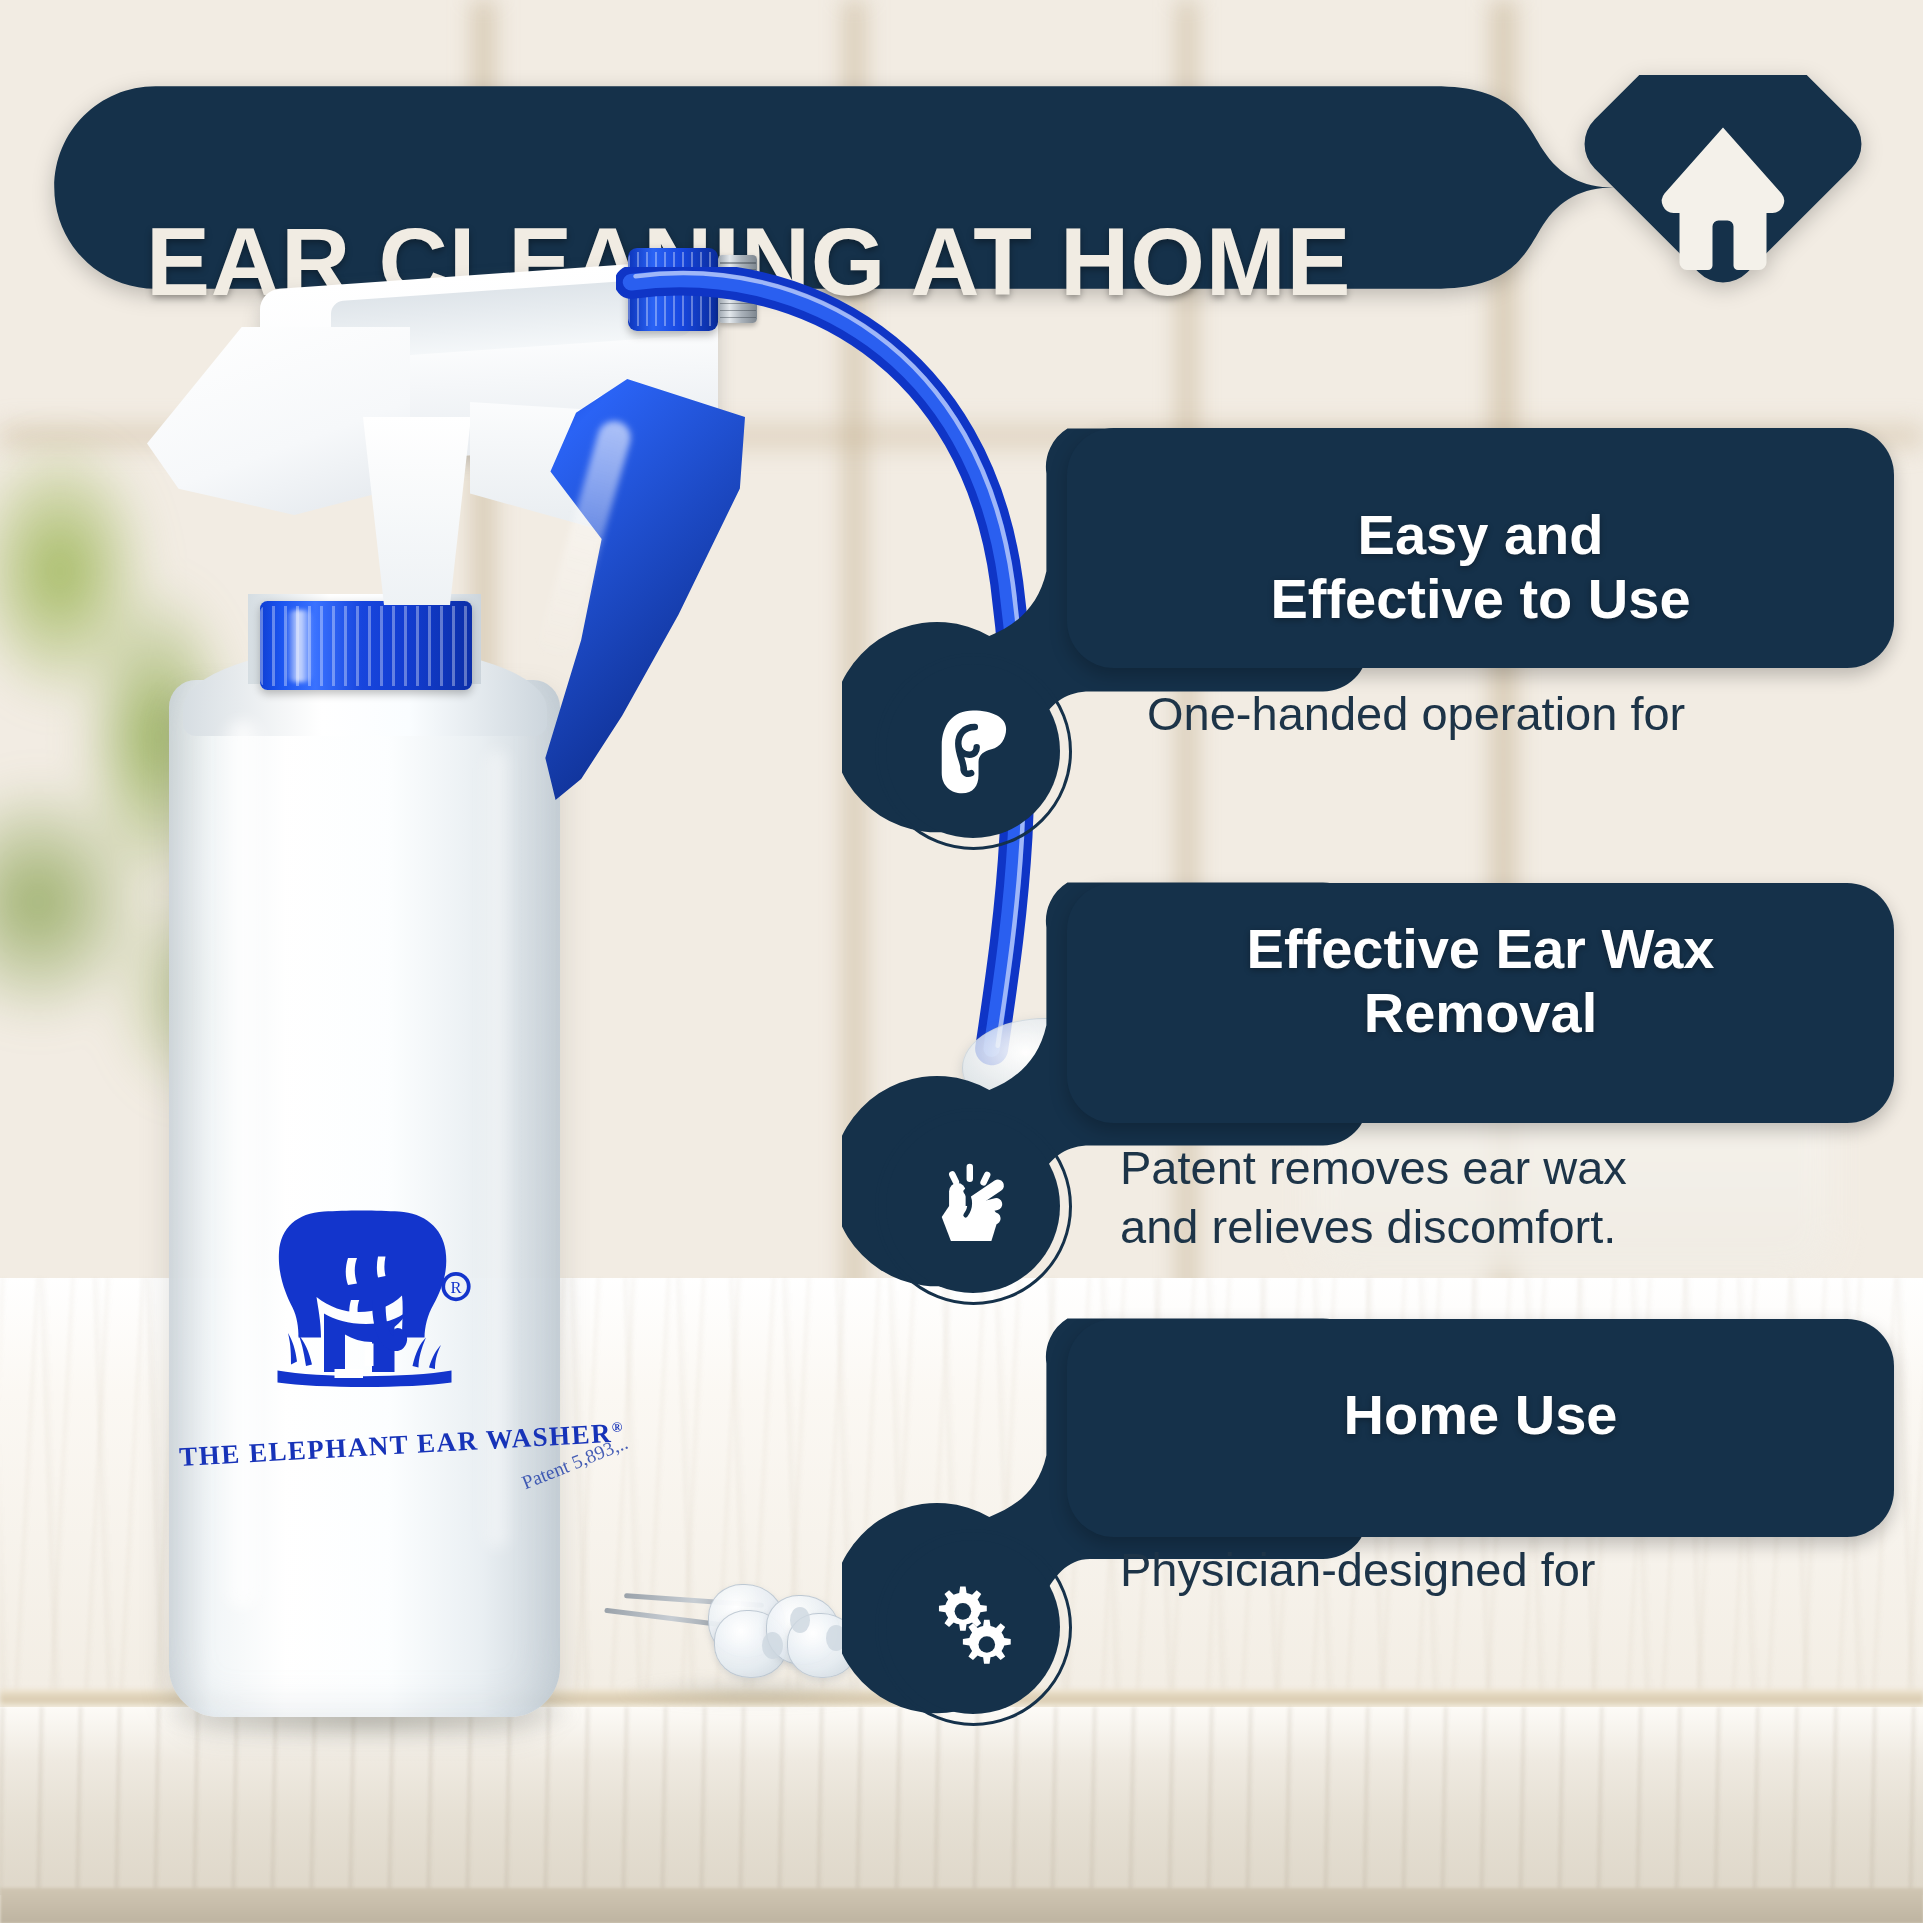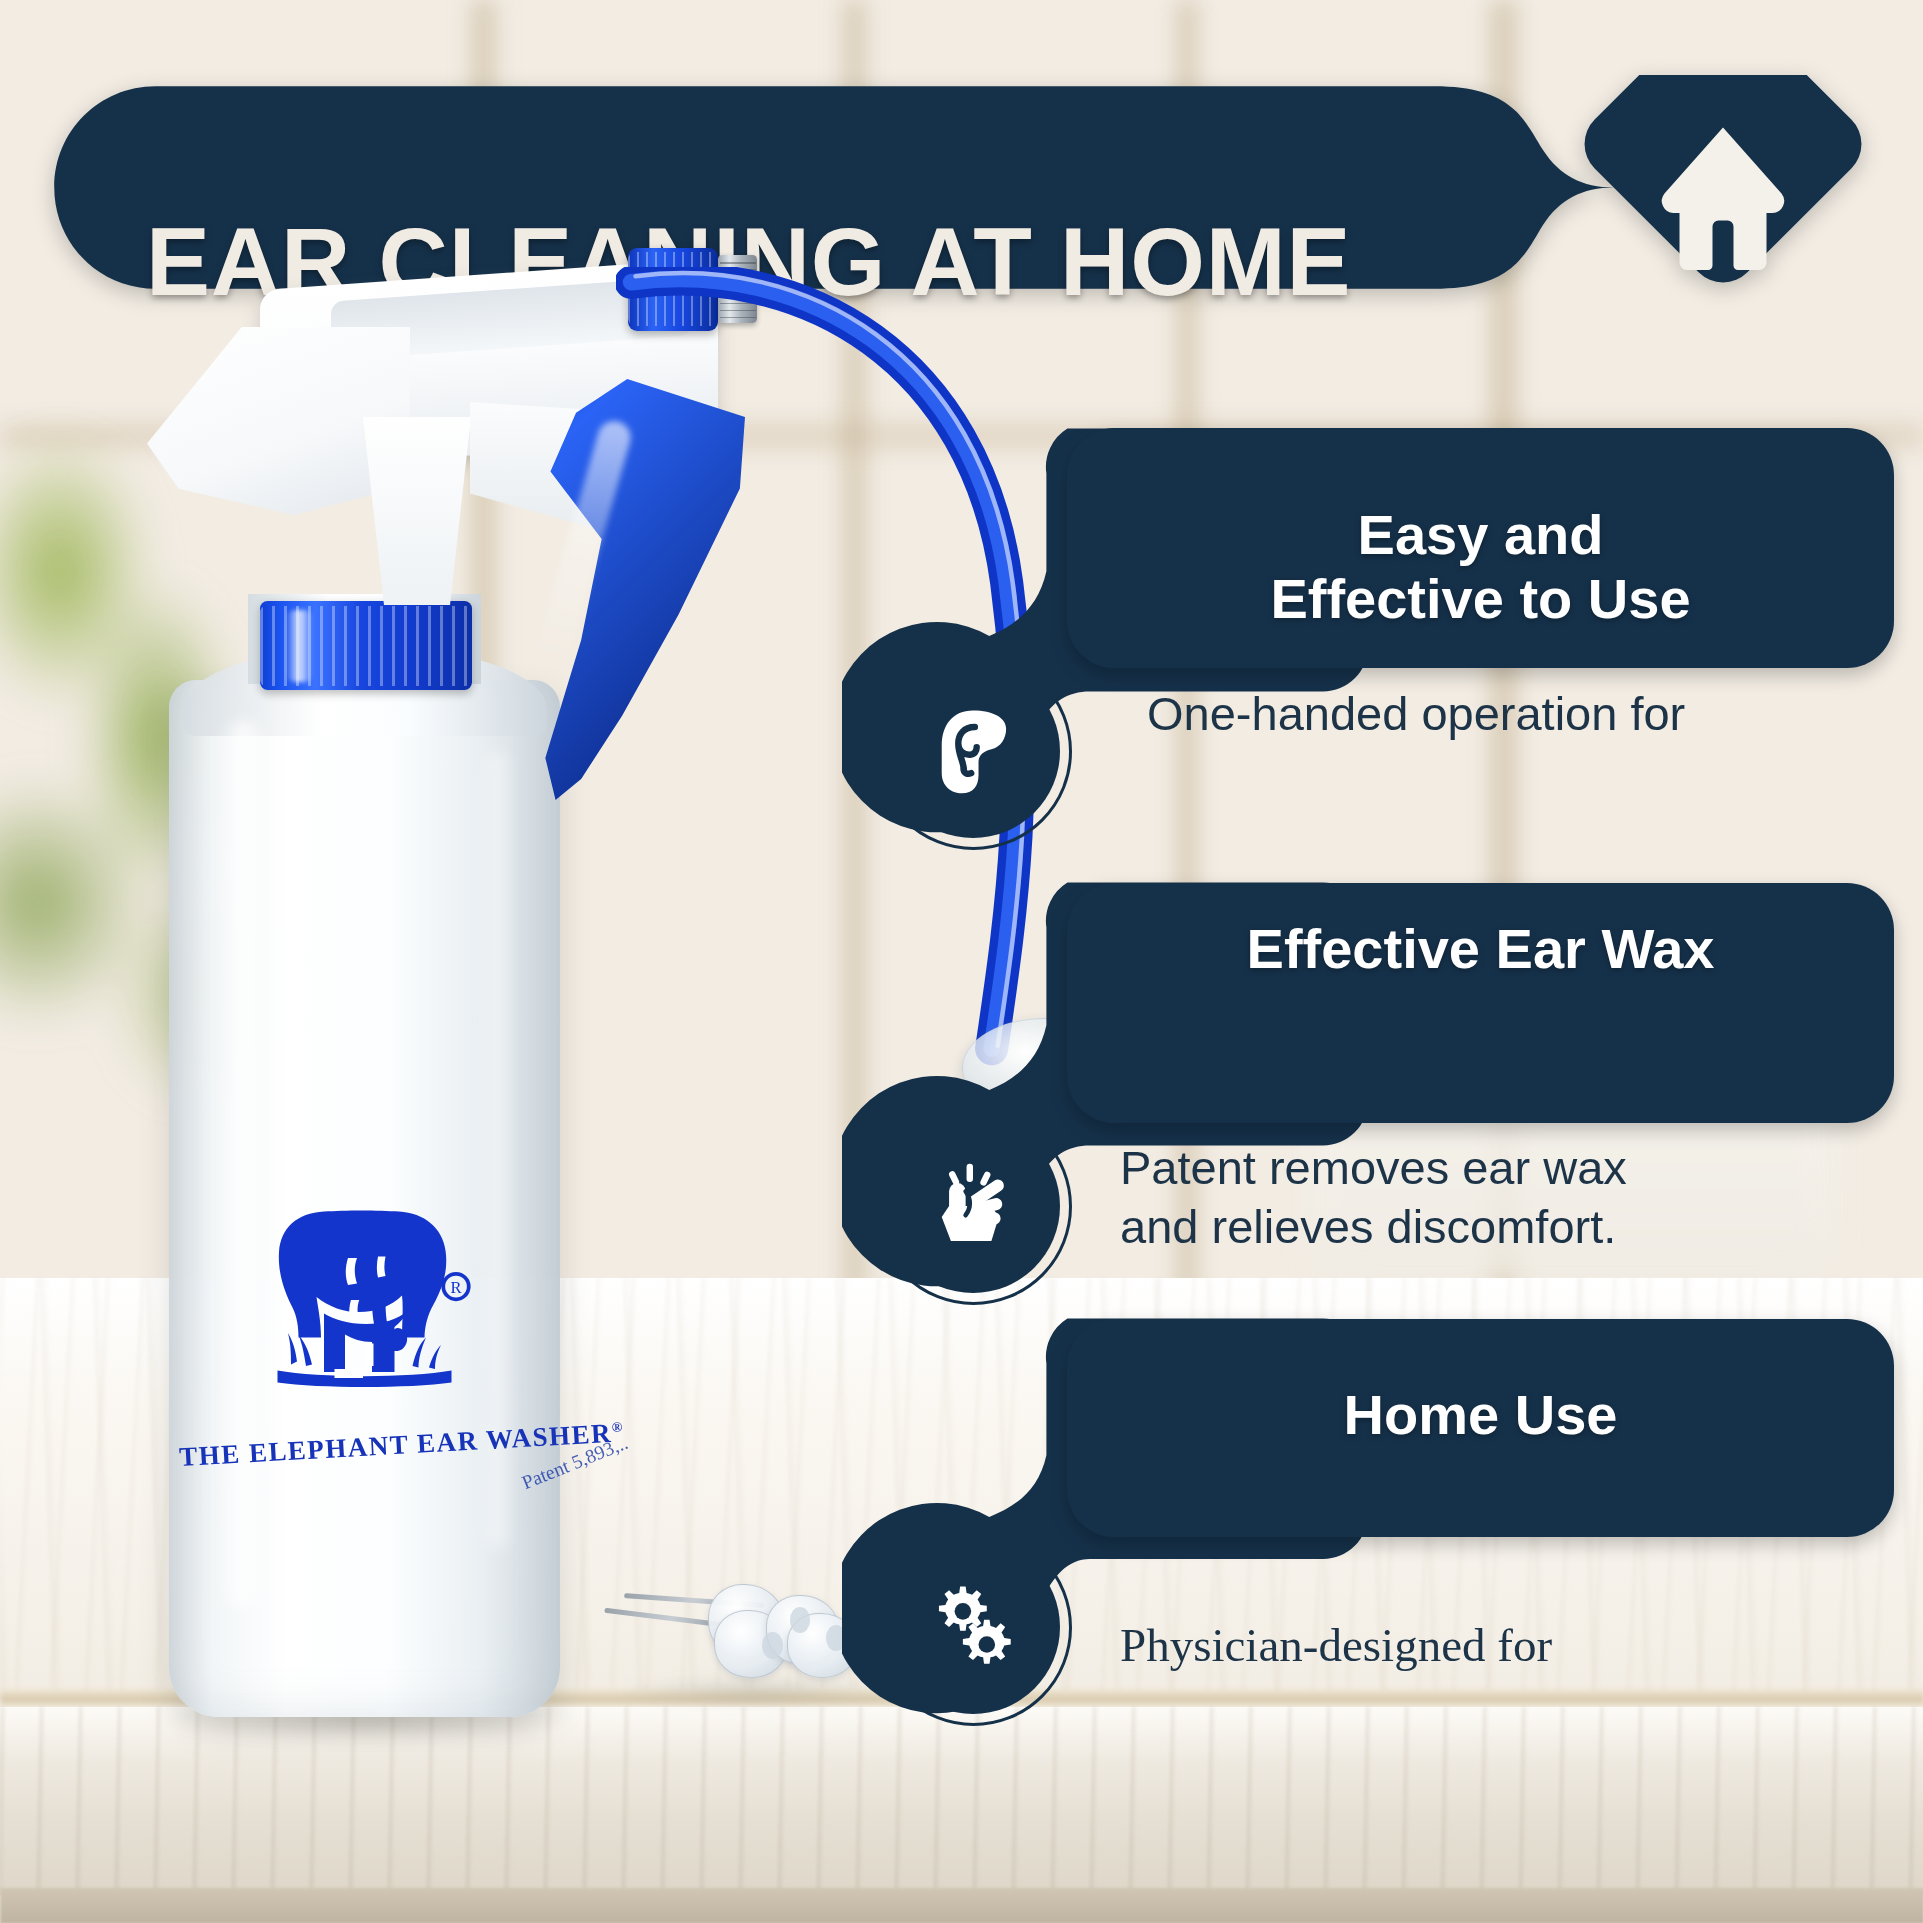--- a/index.html
+++ b/index.html
@@ -389,20 +389,21 @@
           <path d="M16 62 L24 50 L70 50 L78 62 L70 88 L26 88 Z"></path>
           <rect x="42" y="30" width="44" height="13" rx="6.5" transform="rotate(-34 64 36)"></rect>
           <rect x="48" y="44" width="34" height="13" rx="6.5" transform="rotate(-14 65 50)"></rect>
           <rect x="50" y="58" width="30" height="13" rx="6.5" transform="rotate(-6 65 64)"></rect>
         </g>
         <path d="M42 34 C48 42 48 52 42 60" fill="none" stroke="#15314a" stroke-width="5" stroke-linecap="round"></path>
       </svg>
     </div>
     <div class="feat-title" style="left:1082px;top:917px;width:797px;">
       <div>Effective Ear Wax</div>
+      <div>Removal</div>
     </div>
     <div class="feat-desc" style="left:1120px;top:1138px;width:789px;">
       <div>Patent removes ear wax</div>
       <div>and relieves discomfort.</div>
     </div>
   </div>
 
   <div class="feature">
     <div class="icon-blob">
       <svg width="526" height="541" viewBox="0 0 700 720" style="position:absolute;left:842px;top:1311px;" xmlns="http://www.w3.org/2000/svg">
@@ -426,19 +427,19 @@
                    a20 20 0 0 1 -6-2 l-5 5 -5-4 4-6 a20 20 0 0 1 -3-6 l-7-1 0-6 7-1
                    a20 20 0 0 1 3-6 l-4-6 5-4 5 5 a20 20 0 0 1 6-2 Z"></path>
         </g>
         <circle cx="39" cy="33" r="9" fill="#15314a"></circle>
         <circle cx="65" cy="69" r="9" fill="#15314a"></circle>
       </svg>
     </div>
     <div class="feat-title" style="left:1082px;top:1383px;width:797px;">
       <div>Home Use</div>
     </div>
-    <div class="feat-desc" style="left:1120px;top:1616px;width:789px;font-family:Liberation Serif, serif;">
+    <div class="feat-desc" style="left:1120px;top:1540px;width:789px;">
       <div>Physician-designed for</div>
     </div>
   </div>
 
 </div>
 
 
 </body></html>

